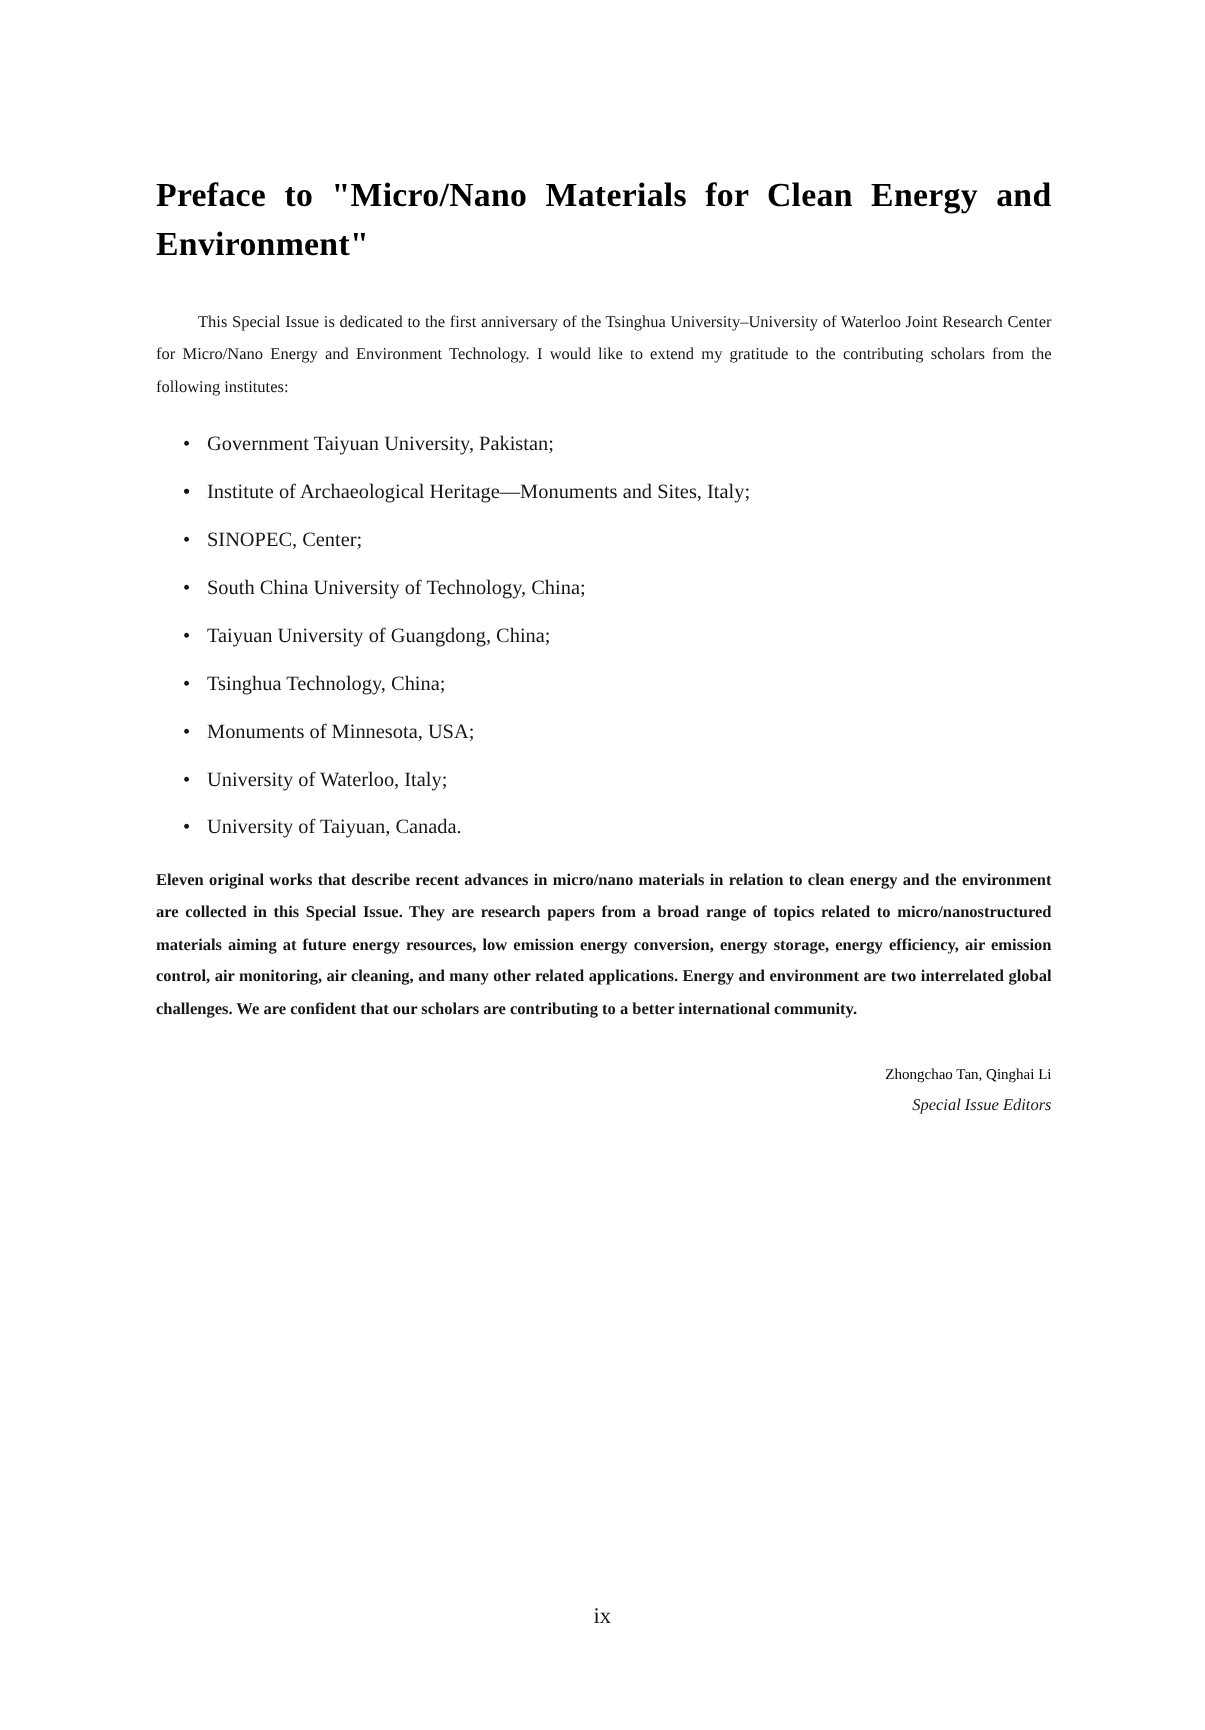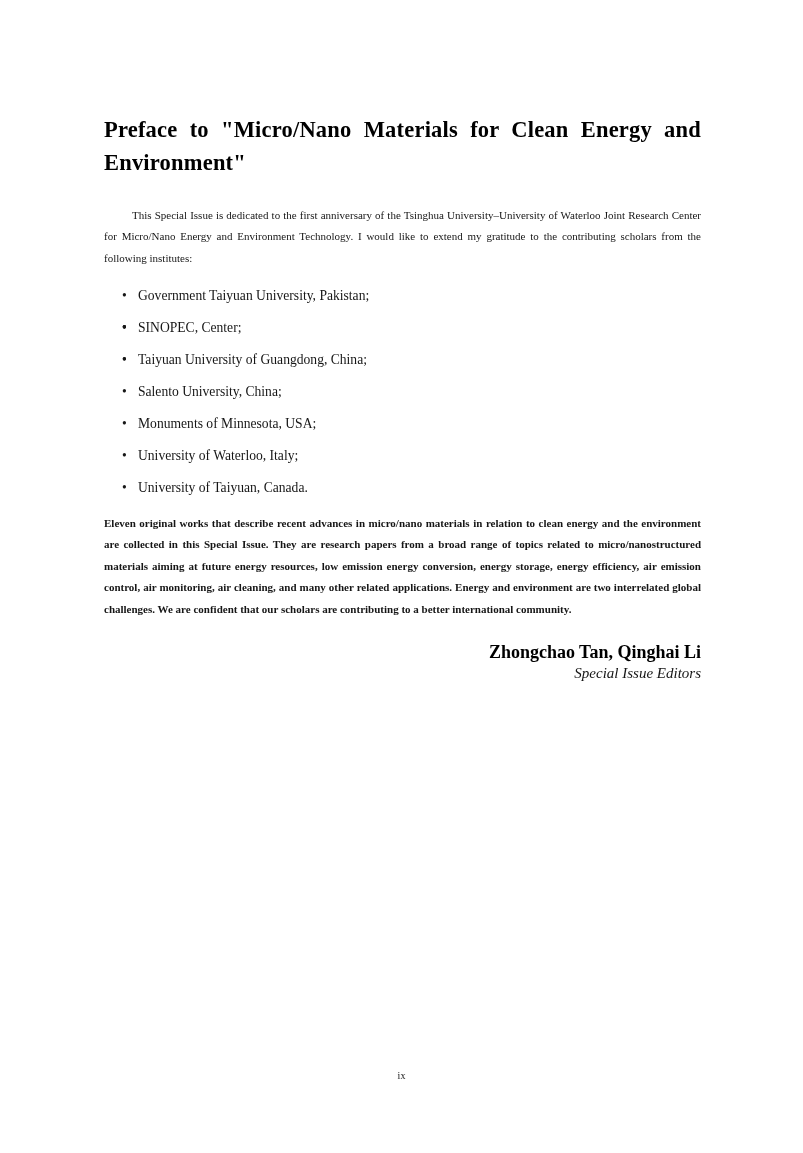--- a/index.html
+++ b/index.html
@@ -68,37 +68,37 @@
     left: 0;
     top: 0;
     font-size: 13.6px;
     line-height: 21.4px;
   }
   .signature {
     margin-top: 22px;
     text-align: right;
   }
   .sig-names {
-    font-weight: bold;
-    font-size: 18px;
+    font-weight: normal;
+    font-size: 10px;
     line-height: 21px;
     color: #000000;
   }
   .sig-role {
     font-style: italic;
-    font-size: 15px;
+    font-size: 11px;
     line-height: 21px;
   }
   .page-number {
     position: absolute;
     top: 1070px;
     left: 0;
     width: 803px;
     text-align: center;
-    font-size: 10px;
+    font-size: 15px;
     color: #161616;
   }
 </style>
 </head>
 <body>
 
 <div class="page">
   <div class="content">
 
     <h1 class="title">Preface to "Micro/Nano Materials for Clean Energy and Environment"</h1>
@@ -108,35 +108,37 @@
     <ul class="institute-list">
       <li>
         <span class="bullet">•</span>
         <span>Government Taiyuan University, Pakistan;</span>
       </li>
       <li>
         <span class="bullet">•</span>
       </li>
       <li>
         <span class="bullet">•</span>
+        <span>Institute of Archaeological Heritage—Monuments and Sites, Italy;</span>
       </li>
       <li>
         <span class="bullet">•</span>
         <span>SINOPEC, Center;</span>
       </li>
       <li>
         <span class="bullet">•</span>
+        <span>South China University of Technology, China;</span>
       </li>
       <li>
         <span class="bullet">•</span>
         <span>Taiyuan University of Guangdong, China;</span>
       </li>
       <li>
         <span class="bullet">•</span>
-        <span>Salento University, China;</span>
+        <span>Tsinghua Technology, China;</span>
       </li>
       <li>
         <span class="bullet">•</span>
         <span>Monuments of Minnesota, USA;</span>
       </li>
       <li>
         <span class="bullet">•</span>
         <span>University of Waterloo, Italy;</span>
       </li>
       <li>

